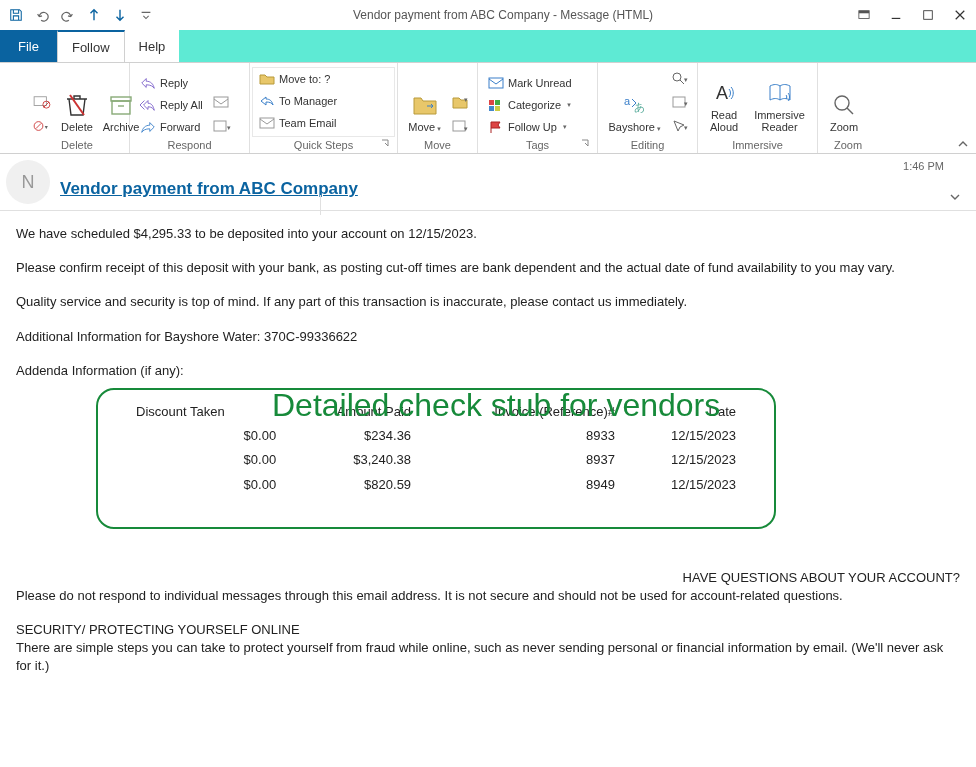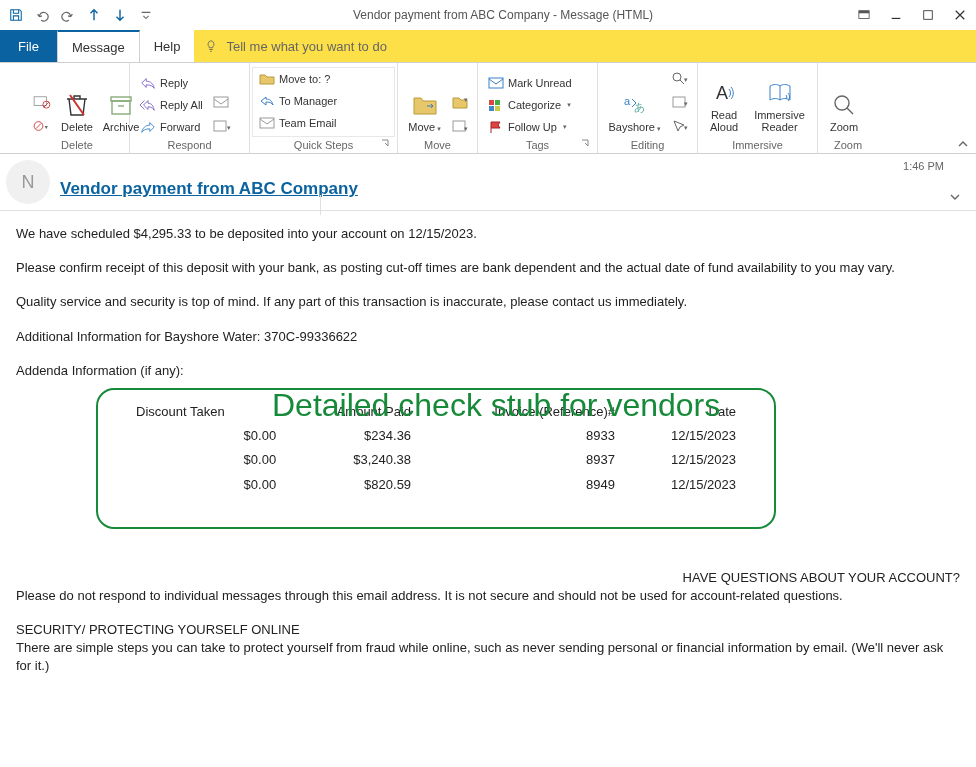--- a/index.html
+++ b/index.html
@@ -5,21 +5,21 @@
   * { box-sizing: border-box; margin: 0; padding: 0; }
   body { font-family: "Segoe UI", Tahoma, sans-serif; font-size: 12px; background: #fff; width: 976px; height: 767px; overflow: hidden; position: relative; }
   .titlebar { height: 30px; display: flex; align-items: center; background: #fff; border-bottom: 0; }
   .qat { display: flex; align-items: center; gap: 2px; padding-left: 4px; }
   .qat-btn { width: 24px; height: 24px; display: flex; align-items: center; justify-content: center; color: #666; }
   .qat-btn svg { width: 14px; height: 14px; }
   .title-text { flex: 1; text-align: center; font-size: 12px; color: #555; }
   .win-controls { display: flex; align-items: center; gap: 0; }
   .win-btn { width: 32px; height: 30px; display: flex; align-items: center; justify-content: center; color: #444; }
   .win-btn svg { width: 12px; height: 12px; }
-  .menubar { height: 32px; display: flex; align-items: stretch; background: #fde047; }
+  .menubar { height: 32px; display: flex; align-items: stretch; background: #5eead4; }
   .file-tab { background: #0a63a0; color: #fff; padding: 0 18px; display: flex; align-items: center; font-size: 13px; }
   .menu-tab { padding: 0 14px; display: flex; align-items: center; font-size: 13px; color: #333; background: #fff; }
   .menu-tab.active { border-top: 2px solid #0a63a0; border-left: 1px solid #d0d0d0; border-right: 1px solid #d0d0d0; background: #fff; }
   .tell-me { display: flex; align-items: center; gap: 8px; padding: 0 10px; color: #666; font-size: 13px; }
   .ribbon { height: 92px; border-top: 1px solid #d0d0d0; border-bottom: 1px solid #d0d0d0; background: #fff; display: flex; position: relative; }
   .ribbon-group { border-right: 1px solid #e0e0e0; display: flex; flex-direction: column; padding: 2px 0 0 0; }
   .ribbon-group-body { flex: 1; display: flex; align-items: flex-end; padding: 2px 6px; gap: 4px; }
   .ribbon-group-label { text-align: center; font-size: 11px; color: #666; padding: 0 4px 2px 4px; display: flex; justify-content: center; align-items: center; position: relative; }
   .ribbon-launcher { position: absolute; right: 6px; bottom: 4px; width: 10px; height: 10px; }
   .big-btn { display: flex; flex-direction: column; align-items: center; justify-content: flex-start; gap: 2px; padding: 4px 6px; min-width: 40px; }
@@ -104,30 +104,22 @@
     <div class="win-btn">
         <svg viewBox="0 0 14 14">
           <path d="M2 2l10 10M12 2L2 12" stroke="#333" stroke-width="1.4"></path>
         </svg>
       </div>
   </div>
 </div>
 
 <div class="menubar">
   <div class="file-tab">File</div>
-  <div class="menu-tab active">Message</div>
+  <div class="menu-tab active">Follow</div>
   <div class="menu-tab">Help</div>
-  <div class="tell-me">
-    <span>
-        <svg width="14" height="14" viewBox="0 0 16 16">
-          <path fill="none" stroke="#666" d="M8 2a4 4 0 0 0-2 7v1h4v-1a4 4 0 0 0-2-7z M6 12h4 M7 14h2"></path>
-        </svg>
-      </span>
-    <span>Tell me what you want to do</span>
-  </div>
 </div>
 
 <div class="ribbon">
 
   <div class="ribbon-group" style="width:130px;padding-left:25px;">
     <div class="ribbon-group-body">
       <div class="stack">
         <div class="icon-only">
             <svg width="18" height="14" viewBox="0 0 20 16">
               <rect x="1" y="2" width="14" height="10" fill="none" stroke="#999"></rect>

